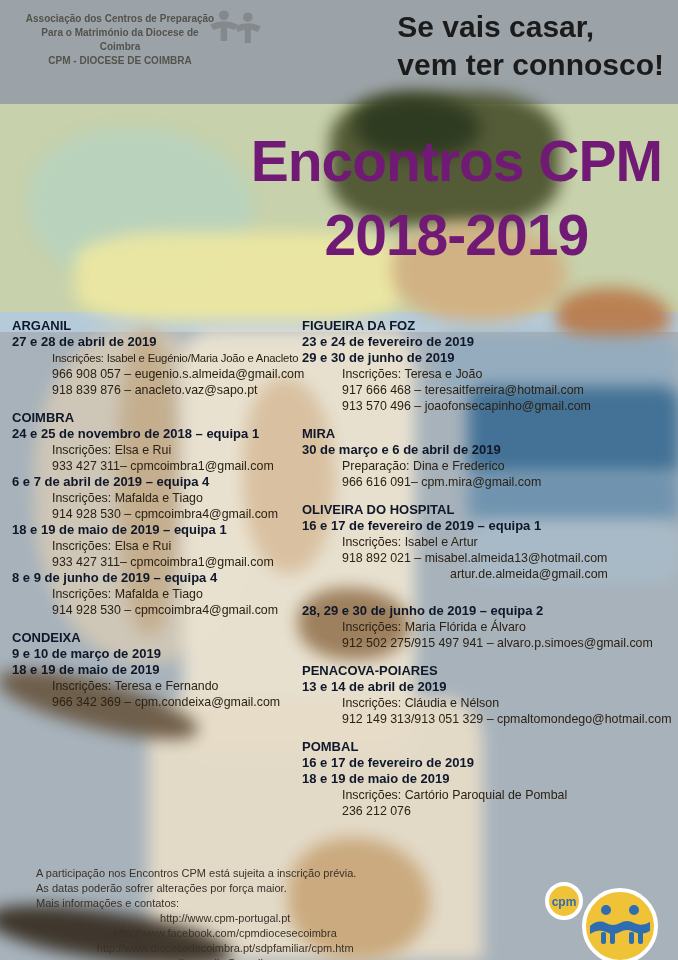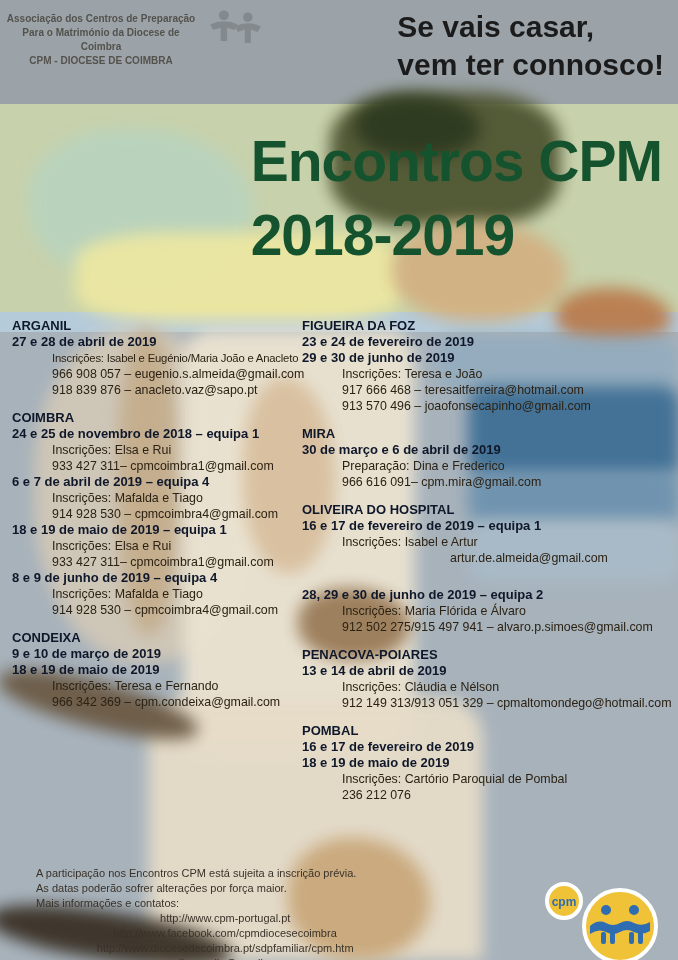--- a/index.html
+++ b/index.html
@@ -29,29 +29,29 @@
   .b-dtan   { left:243px; top:378px; width:92px;  height:195px; background:#D8BF9E; }
   .b-hands  { left:298px; top:588px; width:112px; height:72px;  background:#9A7B58; }
   .b-skirt  { left:148px; top:698px; width:335px; height:262px; background:#E6DCC8; border-radius:40px 40px 0 0; }
   .b-stan   { left:288px; top:838px; width:142px; height:122px; background:#C9A87B; }
   .b-arm1   { left:-4px;  top:682px; width:205px; height:46px;  background:#6B5A45; transform:rotate(14deg); }
   .b-arm2   { left:-12px; top:912px; width:245px; height:48px;  background:#3A3126; transform:rotate(8deg); }
 
   
   .content { position:absolute; inset:0; z-index:2; }
 
-  .org { position:absolute; left:1px; top:12px; width:200px; text-align:center;
+  .org { position:absolute; left:20px; top:12px; width:200px; text-align:center;
          font-size:10px; font-weight:bold; color:#53524C; line-height:1.4; }
   .org-icon { position:absolute; left:206px; top:8px; color:#83898D; }
 
   .tagline { position:absolute; right:14px; top:8px; text-align:left;
              font-size:30px; font-weight:bold; color:#1B1B1B; line-height:38px; }
 
-  .title { position:absolute; right:16px; top:124px; text-align:left;
-           font-size:57px; font-weight:800; color:#14532d; line-height:74px; letter-spacing:-1px; }
+  .title { position:absolute; right:16px; top:124px; text-align:center;
+           font-size:57px; font-weight:800; color:#701a75; line-height:74px; letter-spacing:-1px; }
 
   .cols { position:absolute; left:12px; top:318px; width:660px; display:flex; }
   .col-left  { width:290px; flex:none; }
   .col-right { flex:1; }
 
   .section { margin-bottom:12px; }
   .ln  { font-size:12.4px; line-height:16px; color:#2C2214; white-space:nowrap; }
   .ln.h, .ln.d { font-weight:bold; font-size:13px; color:#0f172a; }
   .ln.i  { padding-left:40px; }
   .ln.ic { padding-left:40px; font-size:11.3px; letter-spacing:-0.2px; }
@@ -165,20 +165,21 @@
           <div class="section">
             <div class="ln h">MIRA</div>
             <div class="ln d">30 de março e 6 de abril de 2019</div>
             <div class="ln i">Preparação: Dina e Frederico</div>
             <div class="ln i">966 616 091– cpm.mira@gmail.com</div>
           </div>
           <div class="section">
             <div class="ln h">OLIVEIRA DO HOSPITAL</div>
             <div class="ln d">16 e 17 de fevereiro de 2019 – equipa 1</div>
             <div class="ln i">Inscrições: Isabel e Artur</div>
+            <div class="ln i">918 892 021 – misabel.almeida13@hotmail.com</div>
             <div class="ln i2">artur.de.almeida@gmail.com</div>
           </div>
           <div class="section">
             <div class="ln g"></div>
             <div class="ln d">28, 29 e 30 de junho de 2019 – equipa 2</div>
             <div class="ln i">Inscrições: Maria Flórida e Álvaro</div>
             <div class="ln i">912 502 275/915 497 941 – alvaro.p.simoes@gmail.com</div>
           </div>
           <div class="section">
             <div class="ln h">PENACOVA-POIARES</div>

